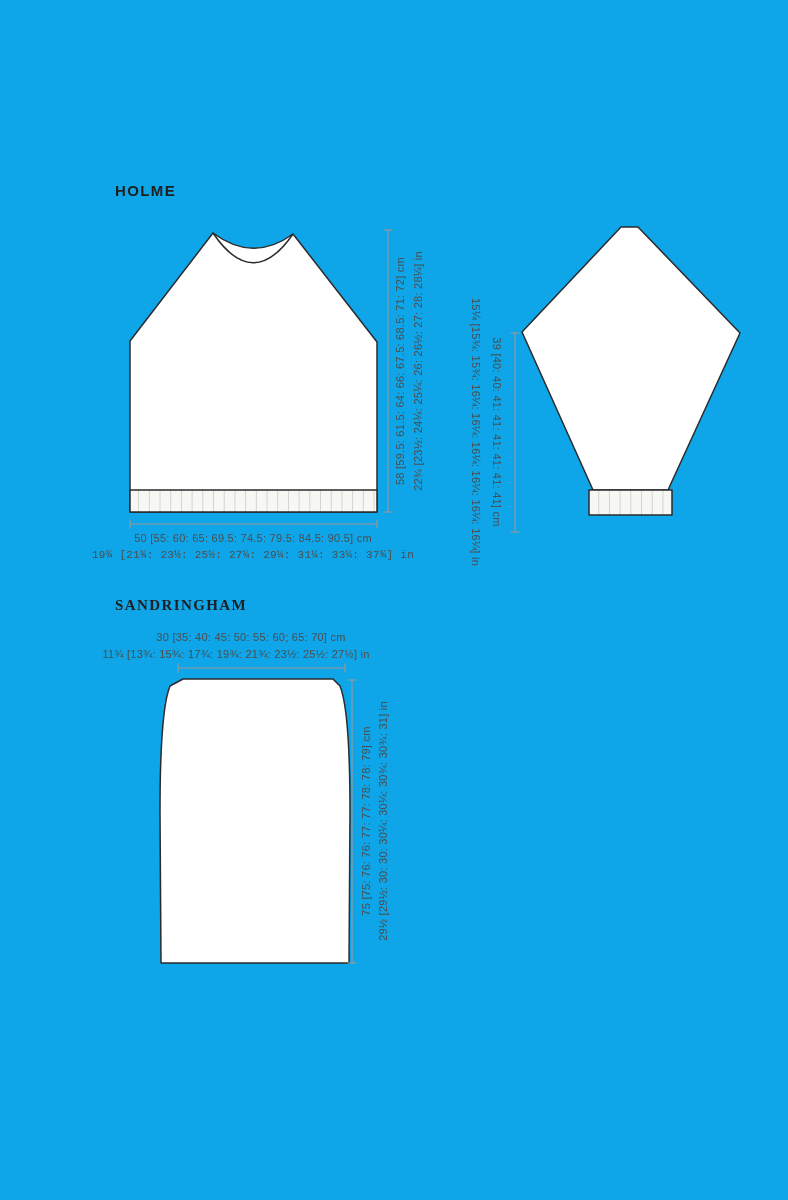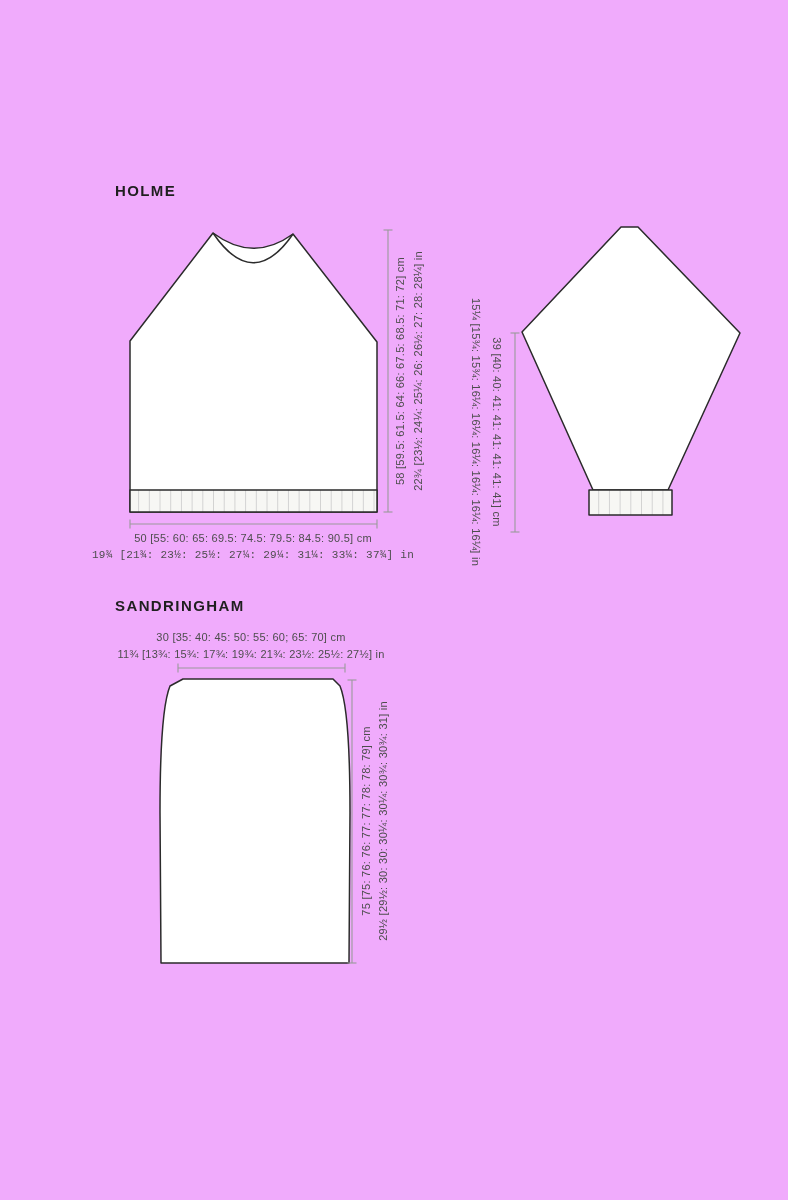--- a/index.html
+++ b/index.html
@@ -4,21 +4,21 @@
 <style>
   html, body {
     margin: 0;
     padding: 0;
     background: #ffffff;
   }
   .canvas {
     position: relative;
     width: 788px;
     height: 1200px;
-    background: #f0abfc;
+    background: #0ea5e9;
     overflow: hidden;
     font-family: "Liberation Sans", sans-serif;
   }
   .schematic-svg {
     position: absolute;
     left: 0;
     top: 0;
     width: 788px;
     height: 1200px;
   }
@@ -102,21 +102,21 @@
 
   <div class="measure-label rot-ccw" style="left:400px; top:371px;">58 [59.5: 61.5: 64: 66: 67.5: 68.5: 71: 72] cm</div>
   <div class="measure-label rot-ccw" style="left:418px; top:371px;">22¾ [23½: 24¼: 25¼: 26: 26½: 27: 28: 28¼] in</div>
 
   <div class="measure-label h-center" style="left:253px; top:538px;">50 [55: 60: 65: 69.5: 74.5: 79.5: 84.5: 90.5] cm</div>
   <div class="measure-label h-center" style="left:253px; top:555px;font-family:Liberation Mono, monospace;">19¾ [21¾: 23½: 25½: 27¼: 29¼: 31¼: 33¼: 37¾] in</div>
 
   <div class="measure-label rot-cw" style="left:497px; top:432px;">39 [40: 40: 41: 41: 41: 41: 41: 41] cm</div>
   <div class="measure-label rot-cw" style="left:476px; top:432px;">15¼ [15¾: 15¾: 16¼: 16¼: 16¼: 16¼: 16¼: 16¼] in</div>
 
-  <div class="title" style="left:115px; top:597px;">SANDRINGHAM</div>
+  <div class="title" style="left:115px; top:597px;font-family:Liberation Serif, serif;">SANDRINGHAM</div>
 
   <div class="measure-label h-center" style="left:251px; top:637px;text-align:right;">30 [35: 40: 45: 50: 55: 60; 65: 70] cm</div>
-  <div class="measure-label h-center" style="left:251px; top:654px;">11¾ [13¾: 15¾: 17¾: 19¾: 21¾: 23½: 25½: 27½] in</div>
+  <div class="measure-label h-center" style="left:236px; top:654px;">11¾ [13¾: 15¾: 17¾: 19¾: 21¾: 23½: 25½: 27½] in</div>
 
   <div class="measure-label rot-ccw" style="left:366px; top:821px;">75 [75: 76: 76: 77: 77: 78: 78: 79] cm</div>
   <div class="measure-label rot-ccw" style="left:383px; top:821px;">29½ [29½: 30: 30: 30¼: 30¼: 30¾: 30¾: 31] in</div>
 
 </div>
 
 </body></html>

